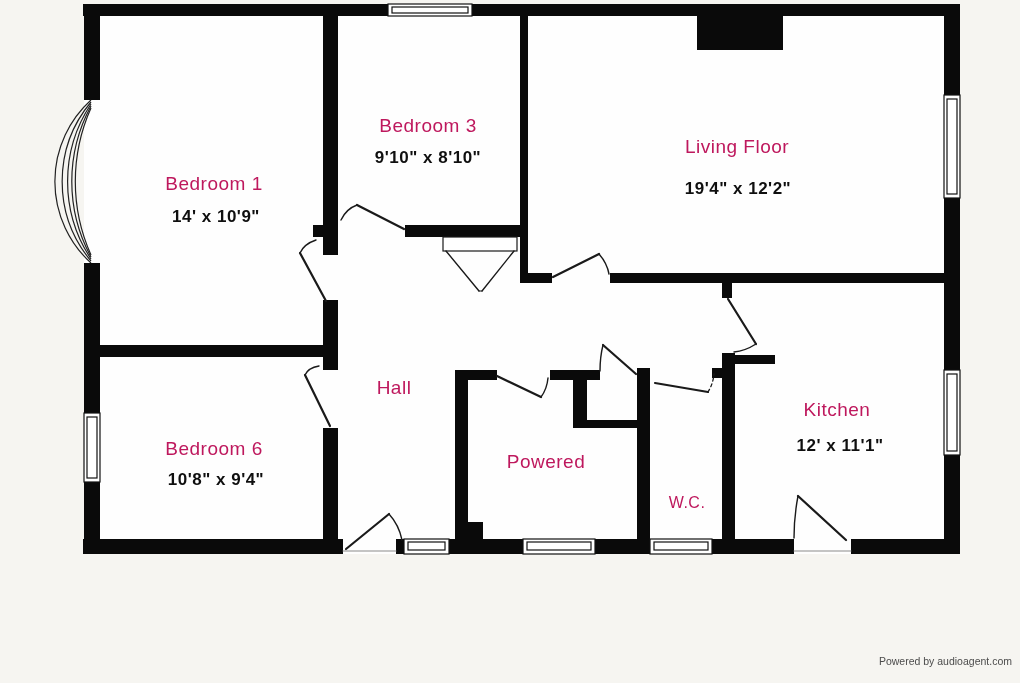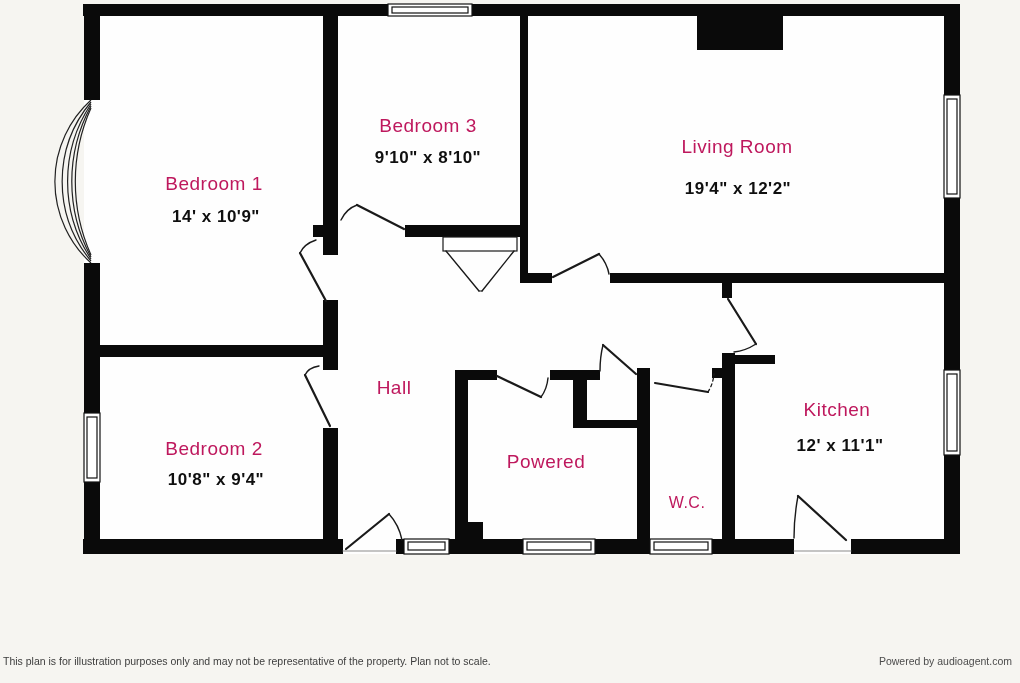--- a/index.html
+++ b/index.html
@@ -203,32 +203,31 @@
       </g>
     </g>
   </svg>
 
   <div class="room-label" style="left:214px;top:184px;">Bedroom 1</div>
   <div class="room-dims" style="left:216px;top:217px;">14' x 10'9"</div>
 
   <div class="room-label" style="left:428px;top:126px;">Bedroom 3</div>
   <div class="room-dims" style="left:428px;top:158px;">9'10" x 8'10"</div>
 
-  <div class="room-label" style="left:737px;top:147px;">Living Room</div>
+  <div class="room-label" style="left:737px;top:147px;">Living Floor</div>
   <div class="room-dims" style="left:738px;top:189px;">19'4" x 12'2"</div>
 
-  <div class="room-label" style="left:214px;top:449px;">Bedroom 2</div>
+  <div class="room-label" style="left:214px;top:449px;">Bedroom 6</div>
   <div class="room-dims" style="left:216px;top:480px;">10'8" x 9'4"</div>
 
   <div class="room-label" style="left:394px;top:388px;">Hall</div>
 
   <div class="room-label" style="left:546px;top:462px;">Powered</div>
 
   <div class="room-label small-label" style="left:687px;top:459px;">W.C.</div>
 
   <div class="room-label" style="left:837px;top:410px;text-align:right;">Kitchen</div>
   <div class="room-dims" style="left:840px;top:446px;">12' x 11'1"</div>
 
 
-  <div class="footer-note footer-left">This plan is for illustration purposes only and may not be representative of the property. Plan not to scale.</div>
 
   <div class="footer-note footer-right">Powered by audioagent.com</div>
 </div>
 
 </body></html>

